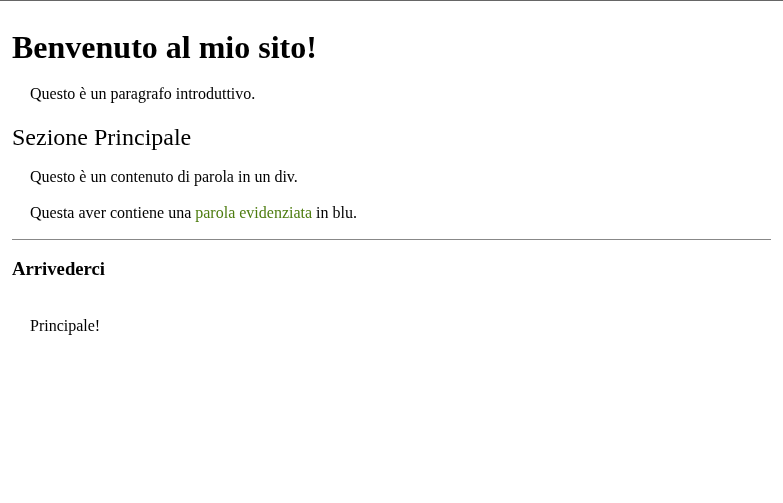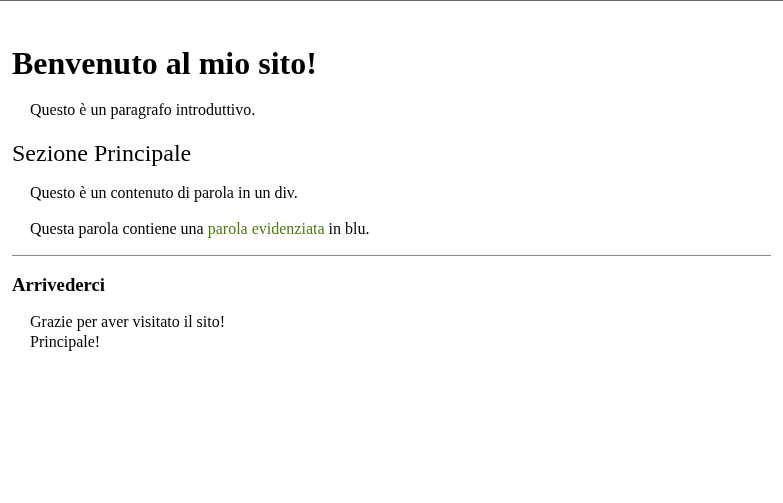--- a/index.html
+++ b/index.html
@@ -8,21 +8,21 @@
       color: #000000;
       margin: 0;
       padding: 8px 12px;
       width: 783px;
       box-sizing: border-box;
       border-top: 1px solid #666;
     }
     h1 {
       font-size: 32px;
       font-weight: bold;
-      margin: 36px 0 18px 0;
+      margin: 20px 0 18px 0;
     }
     h2 {
       font-size: 24px;
       font-weight: normal;
       margin: 20px 0 16px 0;
     }
     h3 {
       font-size: 18.7px;
       font-weight: bold;
       margin: 18px 0 16px 0;
@@ -46,23 +46,23 @@
 
 <h1>Benvenuto al mio sito!</h1>
 
 <p>Questo è un paragrafo introduttivo.</p>
 
 <h2>Sezione Principale</h2>
 
 <div class="para">Questo è un contenuto di parola in un div.</div>
 
 <p>
-  <span>Questa parola contiene una </span><span class="highlight">parola evidenziata</span><span> in blu.</span>
+  <span>Questa aver contiene una </span><span class="highlight">parola evidenziata</span><span> in blu.</span>
 </p>
 
 <hr>
 
 <h3>Arrivederci</h3>
 
 <p>
-  <span>Grazie per aver visitato il sito!</span><br>
+  <br>
   <span>Principale!</span>
 </p>
 
 </body></html>

